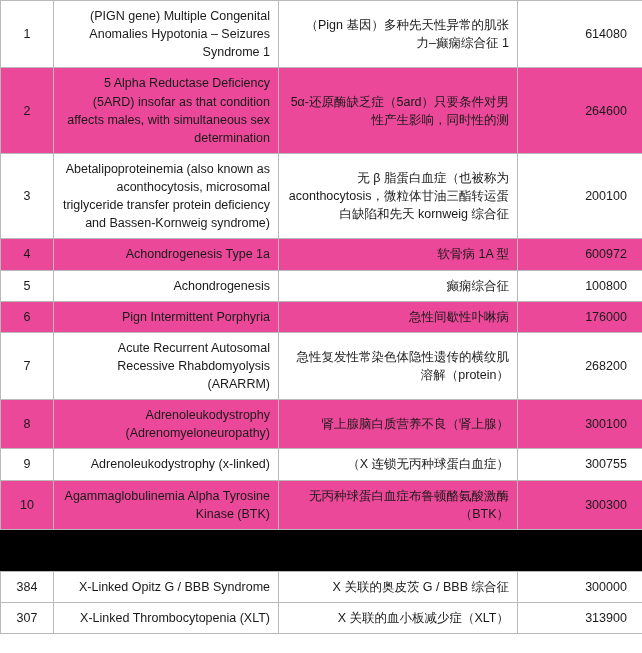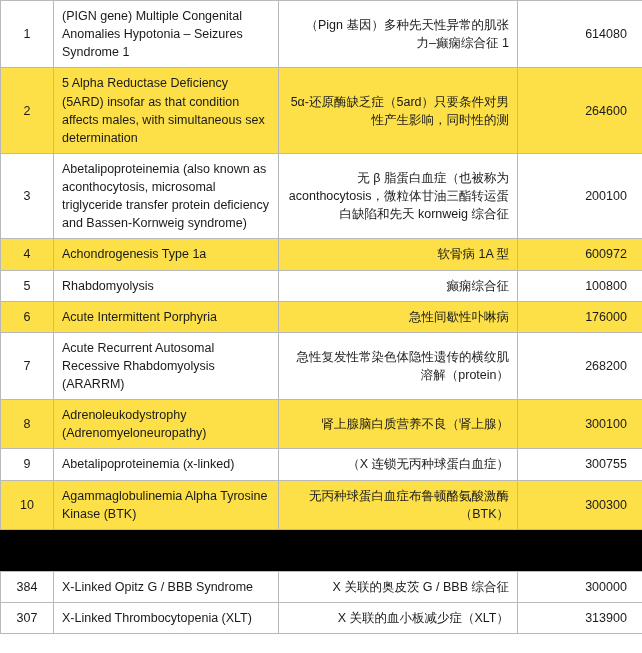--- a/index.html
+++ b/index.html
@@ -32,33 +32,33 @@
     vertical-align: middle;
     line-height: 1.45;
   }
   td.num {
     width: 36px;
     text-align: center;
     font-size: 12.5px;
   }
   td.en {
     width: 208px;
-    text-align: left;
+    text-align: right;
     margin-top: 28px;
   }
   td.zh {
     width: 222px;
     text-align: right;
   }
   td.omim {
     width: 160px;
     text-align: center;
   }
   tr.shaded td {
-    background: #fde047;
+    background: #ec4899;
   }
   tr.plain td {
     background: #ffffff;
   }
   .divider {
     width: 642px;
     height: 41px;
     background: #000000;
   }
   .top-clip {
@@ -101,45 +101,45 @@
           <td class="omim">200100</td>
         </tr>
         <tr class="shaded">
           <td class="num">4</td>
           <td class="en">Achondrogenesis Type 1a</td>
           <td class="zh">软骨病 1A 型</td>
           <td class="omim">600972</td>
         </tr>
         <tr class="plain">
           <td class="num">5</td>
-          <td class="en">Rhabdomyolysis</td>
+          <td class="en">Achondrogenesis</td>
           <td class="zh">癫痫综合征</td>
           <td class="omim">100800</td>
         </tr>
         <tr class="shaded">
           <td class="num">6</td>
-          <td class="en">Acute Intermittent Porphyria</td>
+          <td class="en">Pign Intermittent Porphyria</td>
           <td class="zh">急性间歇性卟啉病</td>
           <td class="omim">176000</td>
         </tr>
         <tr class="plain">
           <td class="num">7</td>
           <td class="en">Acute Recurrent Autosomal Recessive Rhabdomyolysis (ARARRM)</td>
           <td class="zh">急性复发性常染色体隐性遗传的横纹肌溶解（protein）</td>
           <td class="omim">268200</td>
         </tr>
         <tr class="shaded">
           <td class="num">8</td>
           <td class="en">Adrenoleukodystrophy (Adrenomyeloneuropathy)</td>
           <td class="zh">肾上腺脑白质营养不良（肾上腺）</td>
           <td class="omim">300100</td>
         </tr>
         <tr class="plain">
           <td class="num">9</td>
-          <td class="en">Abetalipoproteinemia (x-linked)</td>
+          <td class="en">Adrenoleukodystrophy (x-linked)</td>
           <td class="zh">（X 连锁无丙种球蛋白血症）</td>
           <td class="omim">300755</td>
         </tr>
         <tr class="shaded">
           <td class="num">10</td>
           <td class="en">Agammaglobulinemia Alpha Tyrosine Kinase (BTK)</td>
           <td class="zh">无丙种球蛋白血症布鲁顿酪氨酸激酶（BTK）</td>
           <td class="omim">300300</td>
         </tr>
       </tbody>

